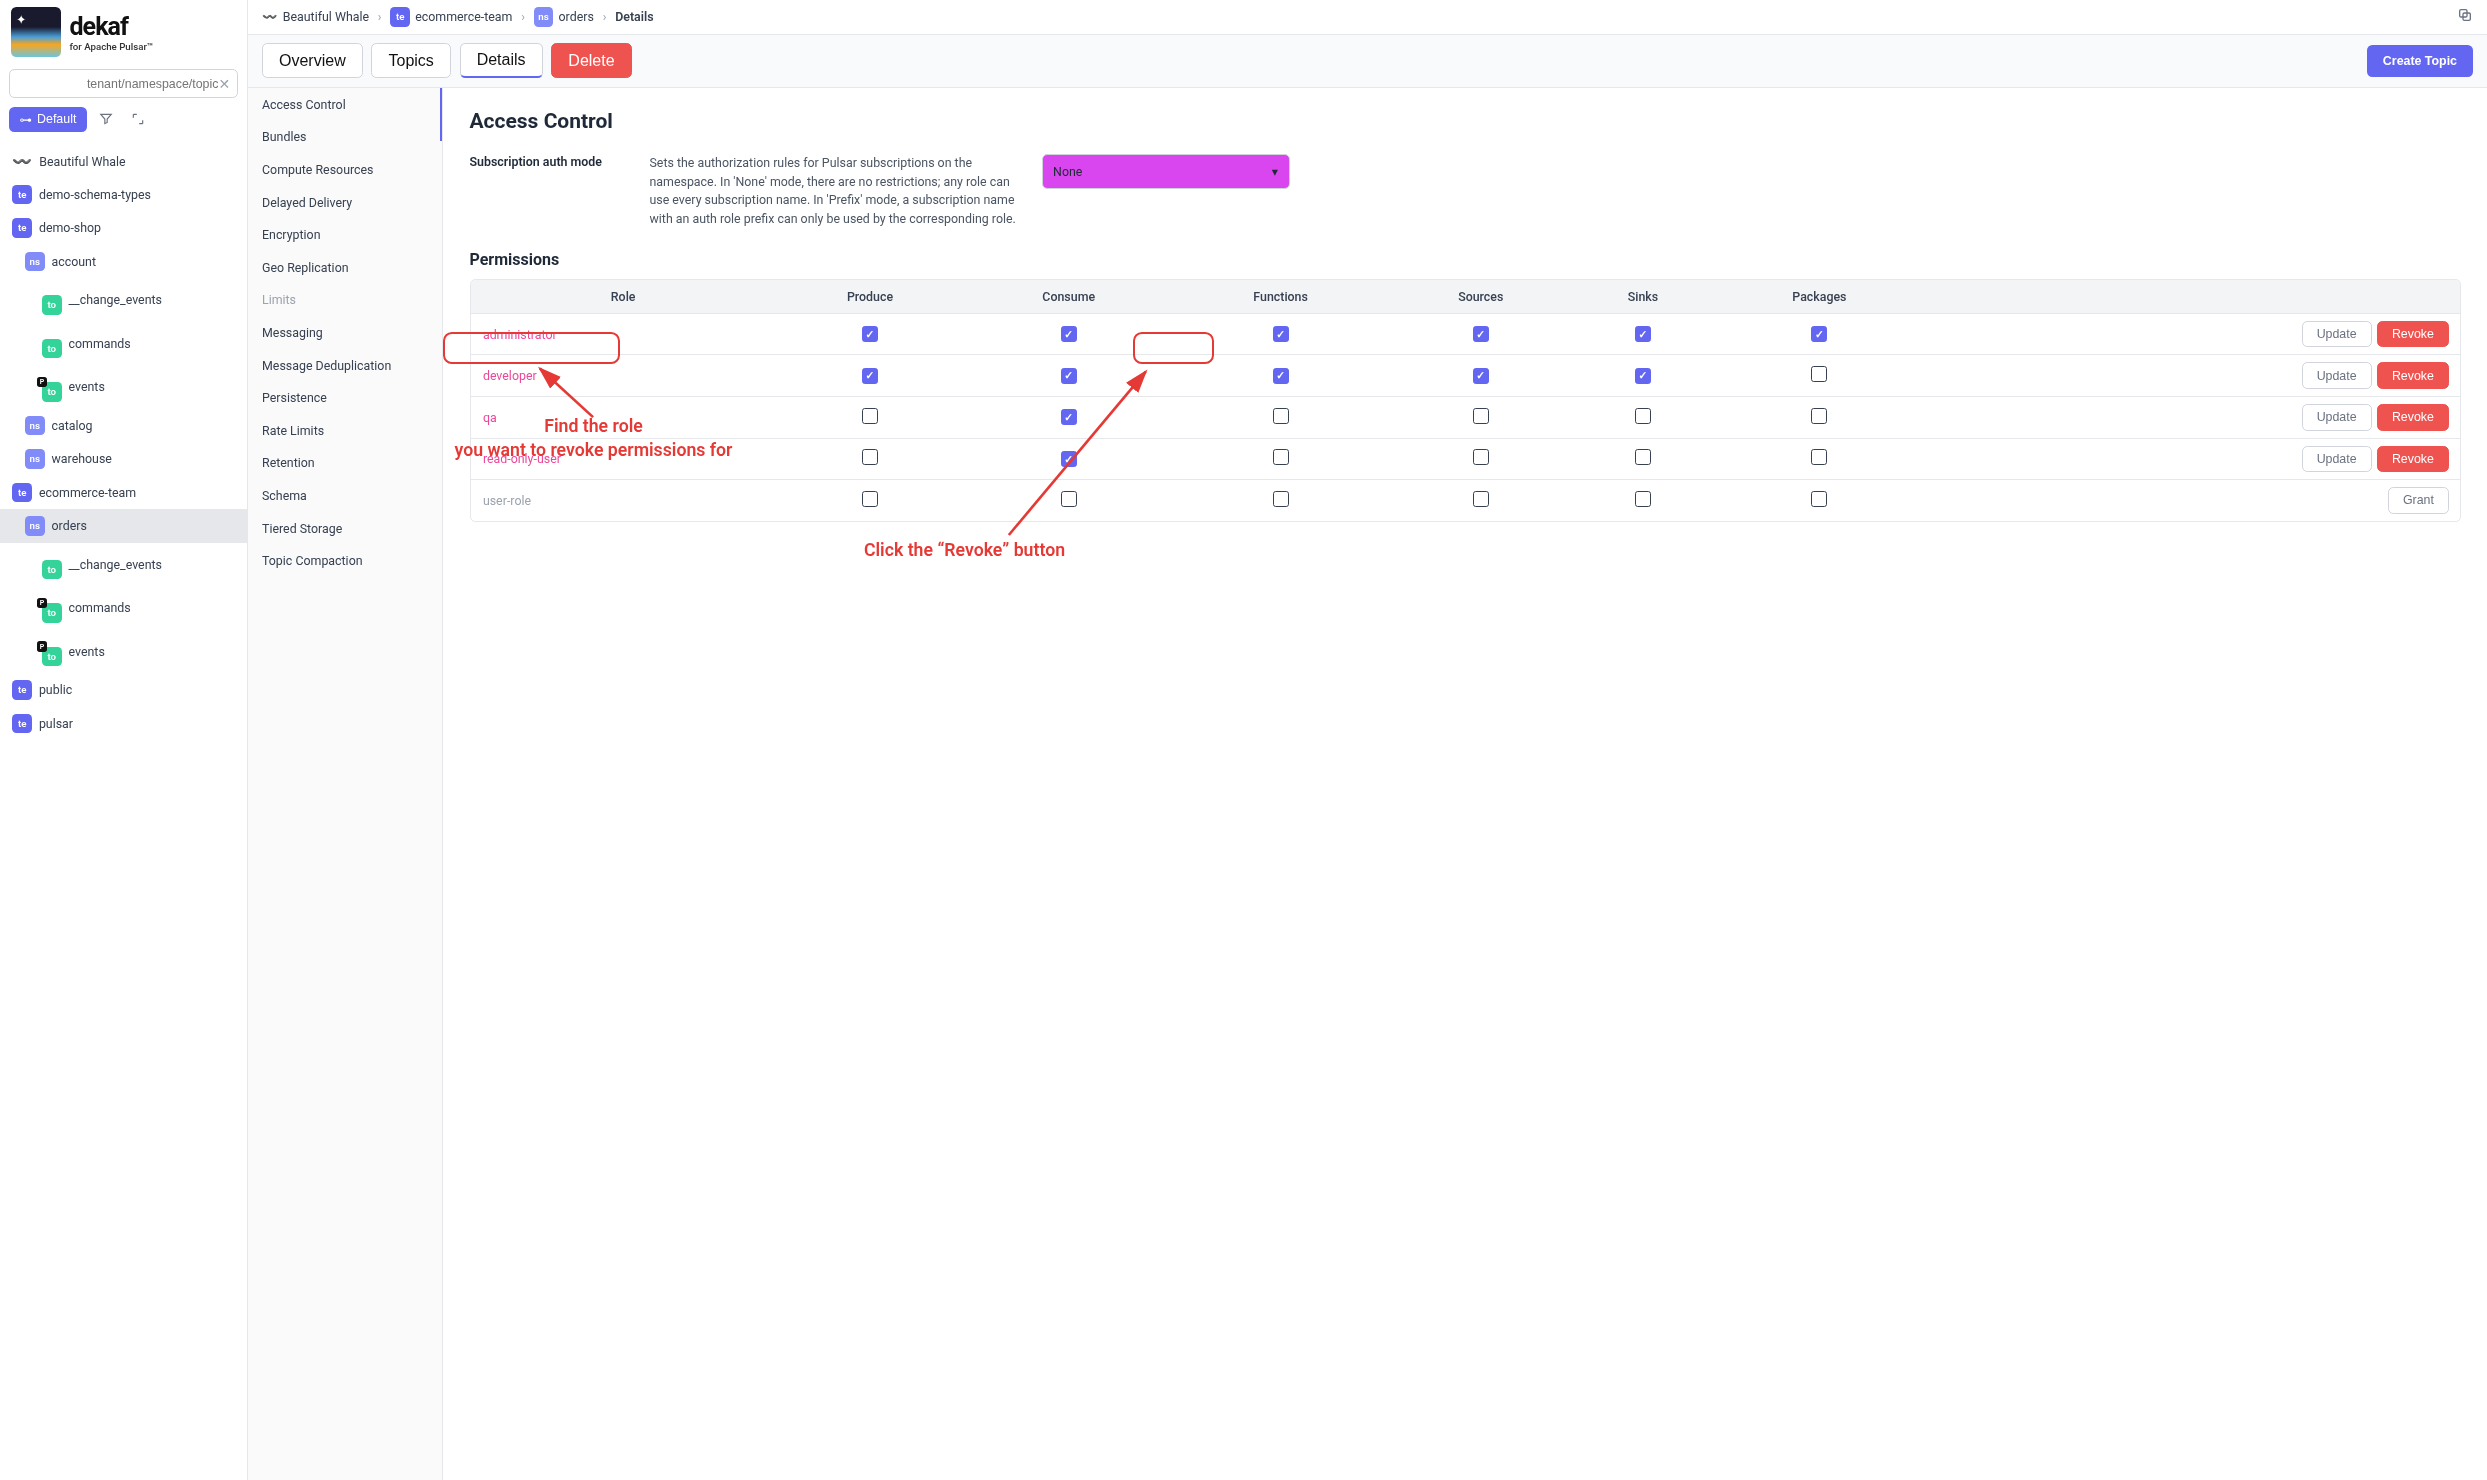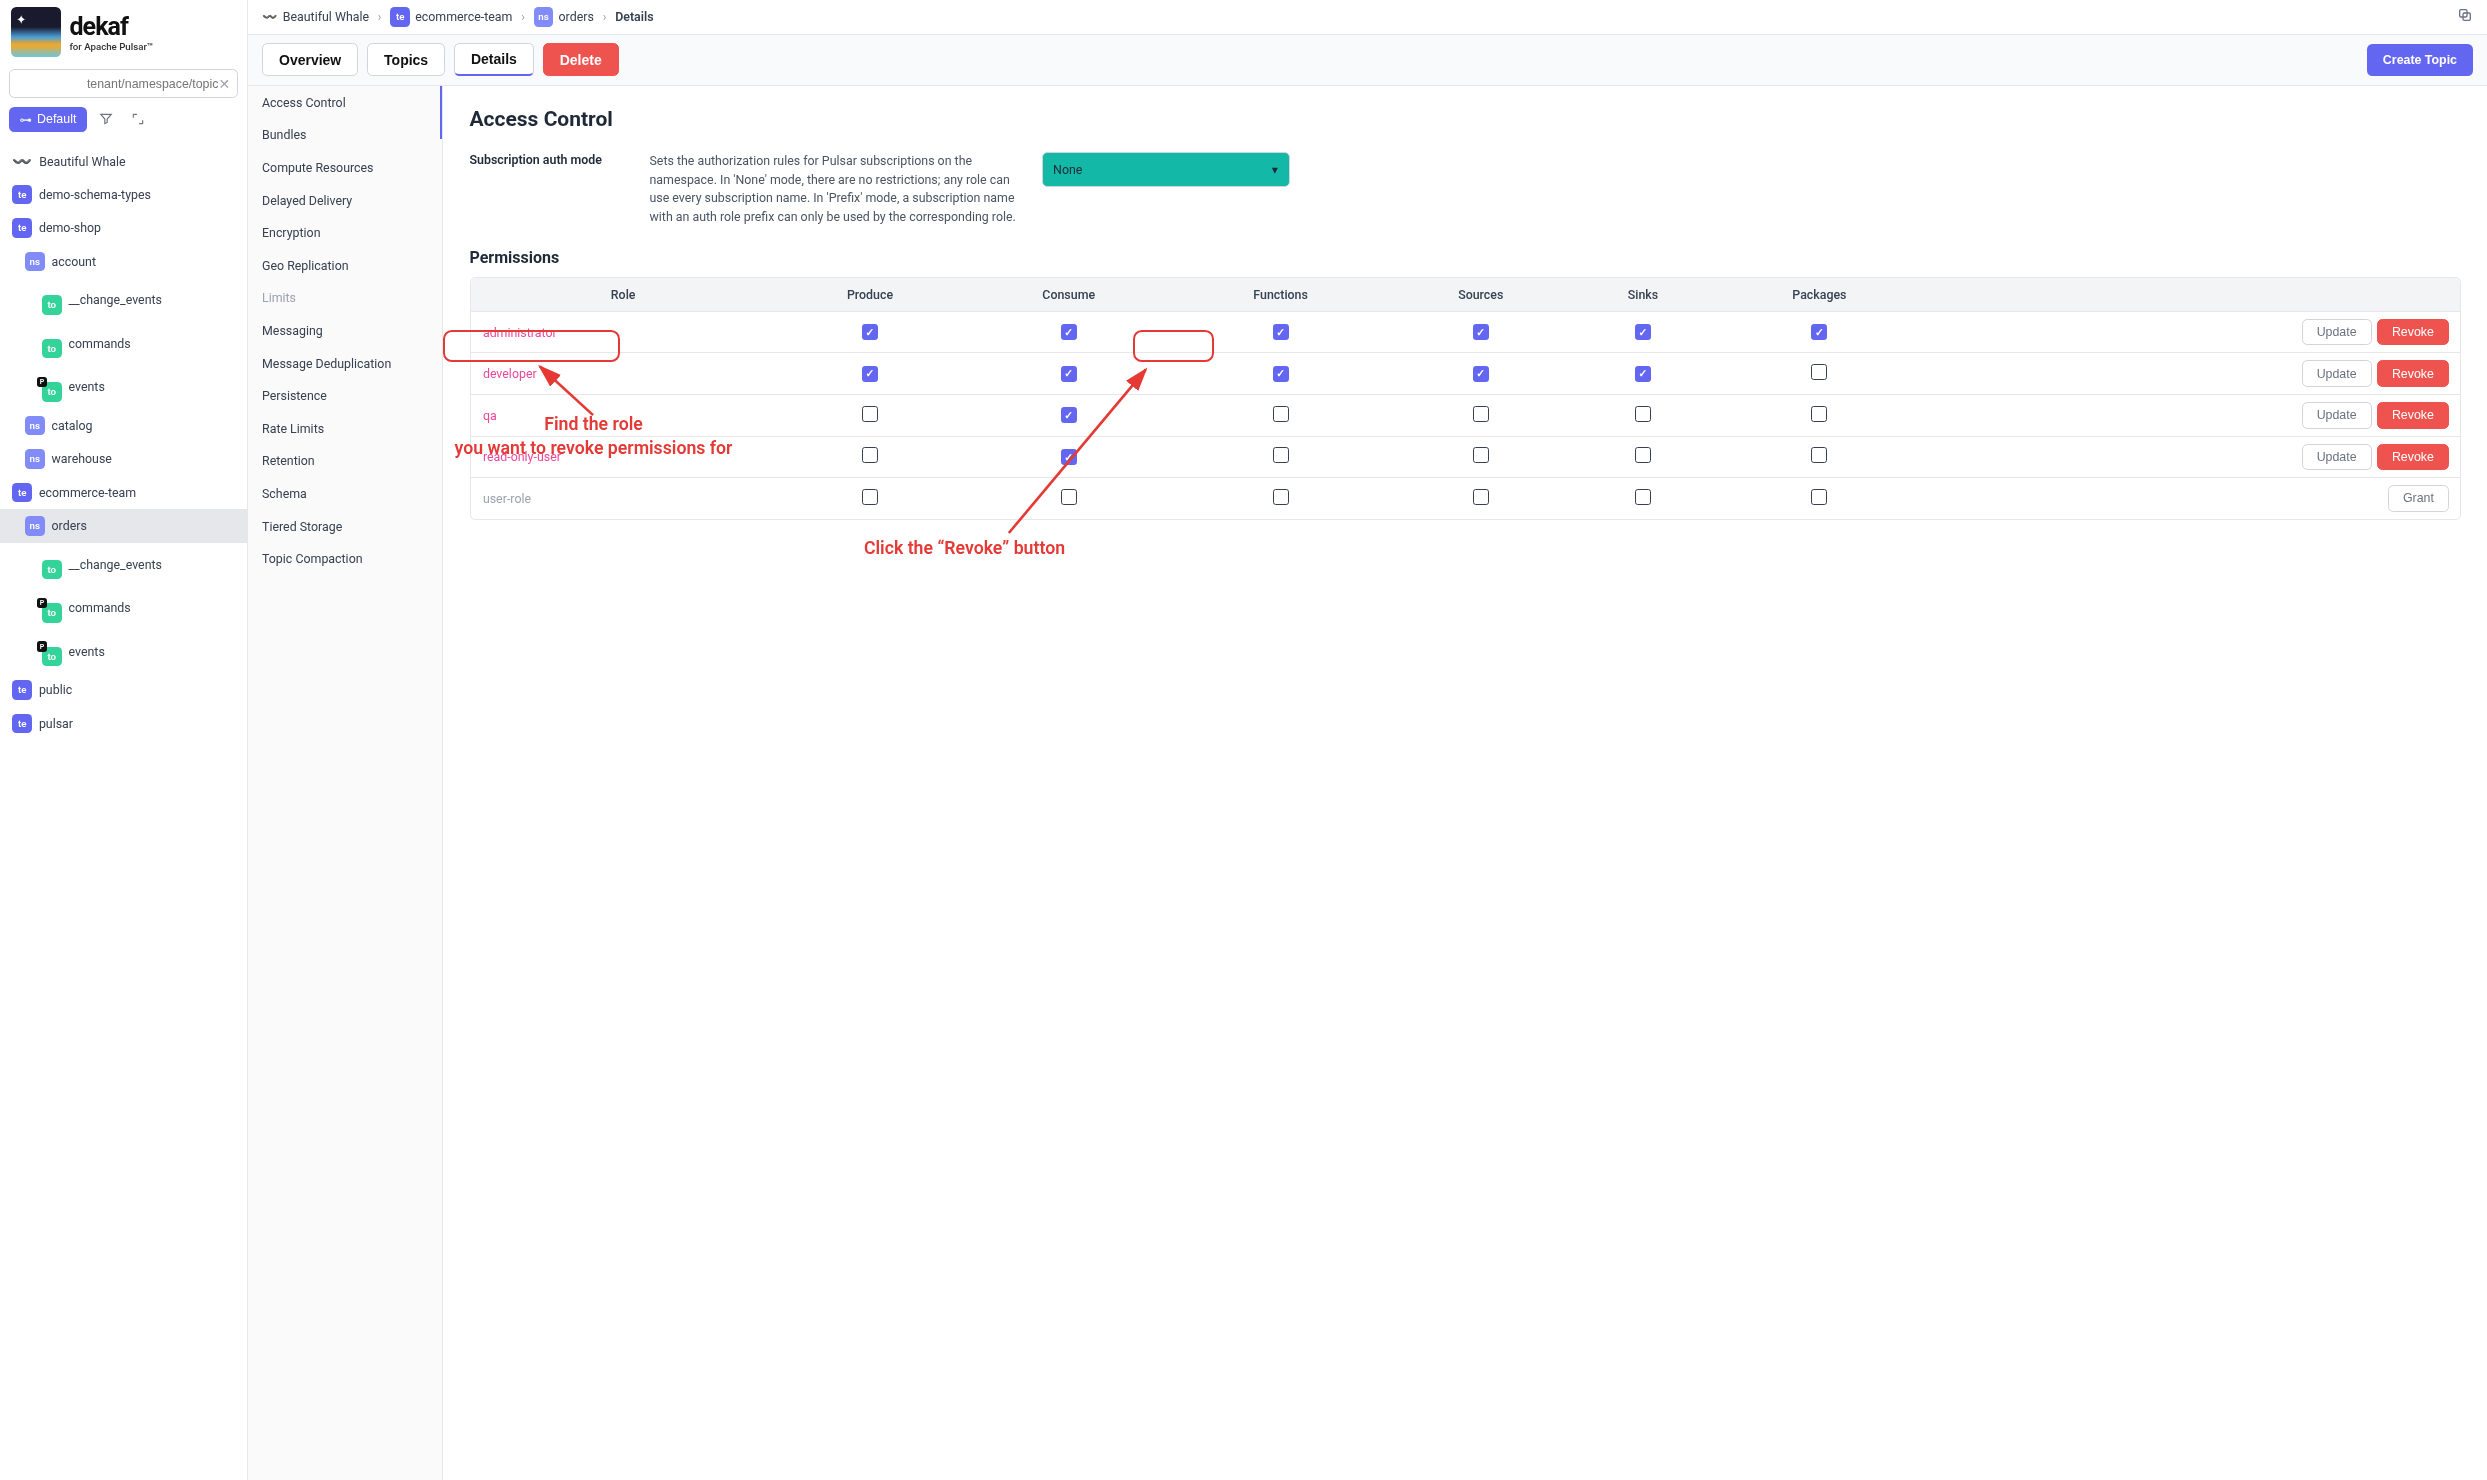--- a/index.html
+++ b/index.html
@@ -42,40 +42,40 @@
 .main { flex: 1; display: flex; flex-direction: column; }
 .breadcrumb-bar { display: flex; align-items: center; justify-content: space-between; padding: 7px 14px; border-bottom: 0.9px solid #e5e7eb; }
 .breadcrumb { display: flex; align-items: center; gap: 8.8px; font-size: 12.4px; }
 .bc-item { display: flex; align-items: center; gap: 5.3px; color: #374151; }
 .bc-sep { color: #9ca3af; }
 .bc-current { font-weight: 600; }
 .copy-icon { color: #6b7280; cursor: pointer; }
 
 .tab-bar { display: flex; align-items: center; justify-content: space-between; padding: 8.8px 14px; background: #f9fafb; border-bottom: 0.9px solid #e5e7eb; }
 .tabs { display: flex; gap: 8.8px; }
-.tab { background: #fff; border: 0.9px solid #d1d5db; border-radius: 5.3px; padding: 7px 16px; font-size: 14px; font-weight: 700; cursor: pointer; color: #111; }
+.tab { background: #fff; border: 0.9px solid #d1d5db; border-radius: 5.3px; padding: 7px 16px; font-size: 16px; font-weight: 400; cursor: pointer; color: #111; }
 .tab.active { border-bottom: 2.7px solid #6366f1; }
 .tab.danger { background: #ef5350; color: #fff; border-color: #ef5350; }
 .create-btn { background: #6366f1; color: #fff; border: none; border-radius: 5.3px; padding: 8.8px 16px; font-size: 12.4px; font-weight: 600; cursor: pointer; }
 
 .content-row { flex: 1; display: flex; overflow: hidden; }
 
 .settings-nav { width: 195px; border-right: 0.9px solid #e5e7eb; background: #fafafa; overflow-y: auto; }
 .settings-item { padding: 8.8px 14px; font-size: 12.4px; color: #374151; cursor: pointer; }
 .settings-item.disabled { color: #9ca3af; }
 .accent-bar { width: 3.5px; height: 53px; background: #6366f1; position: absolute; }
 
 .content { flex: 1; padding: 21px 26.5px; overflow-y: auto; position: relative; }
 .page-title { font-size: 21px; font-weight: 700; margin-bottom: 21px; }
 
 .setting-row { display: flex; gap: 21px; margin-bottom: 21px; align-items: flex-start; }
 .setting-label { font-weight: 600; width: 159px; flex-shrink: 0; }
 .setting-desc { flex: 1; color: #4b5563; line-height: 1.5; max-width: 371px; }
 .setting-ctrl { width: 248px; flex-shrink: 0; }
-.select-box { border: 0.9px solid #d1d5db; border-radius: 5.3px; padding: 8.8px 10.6px; display: flex; justify-content: space-between; align-items: center; cursor: pointer; background: #14b8a6; }
+.select-box { border: 0.9px solid #d1d5db; border-radius: 5.3px; padding: 8.8px 10.6px; display: flex; justify-content: space-between; align-items: center; cursor: pointer; background: #d946ef; }
 
 .perm-title { font-size: 16px; font-weight: 700; margin: 8.8px 0 10.6px; }
 .perm-table { width: 100%; border: 0.9px solid #e5e7eb; border-radius: 5.3px; border-collapse: separate; border-spacing: 0; overflow: hidden; }
 .perm-table th { background: #f3f4f6; padding: 8.8px 7px; font-weight: 500; font-size: 12.4px; color: #374151; text-align: center; border-bottom: 0.9px solid #e5e7eb; }
 .perm-table th:first-child { text-align: center; }
 .perm-table td { padding: 7px; text-align: center; border-bottom: 0.9px solid #e5e7eb; vertical-align: middle; }
 .perm-table td:first-child { text-align: left; padding-left: 12.4px; }
 .perm-table tr:last-child td { border-bottom: none; }
 .role-name { font-size: 12.4px; color: #ec4899; }
 .role-name.muted { color: #9ca3af; }

